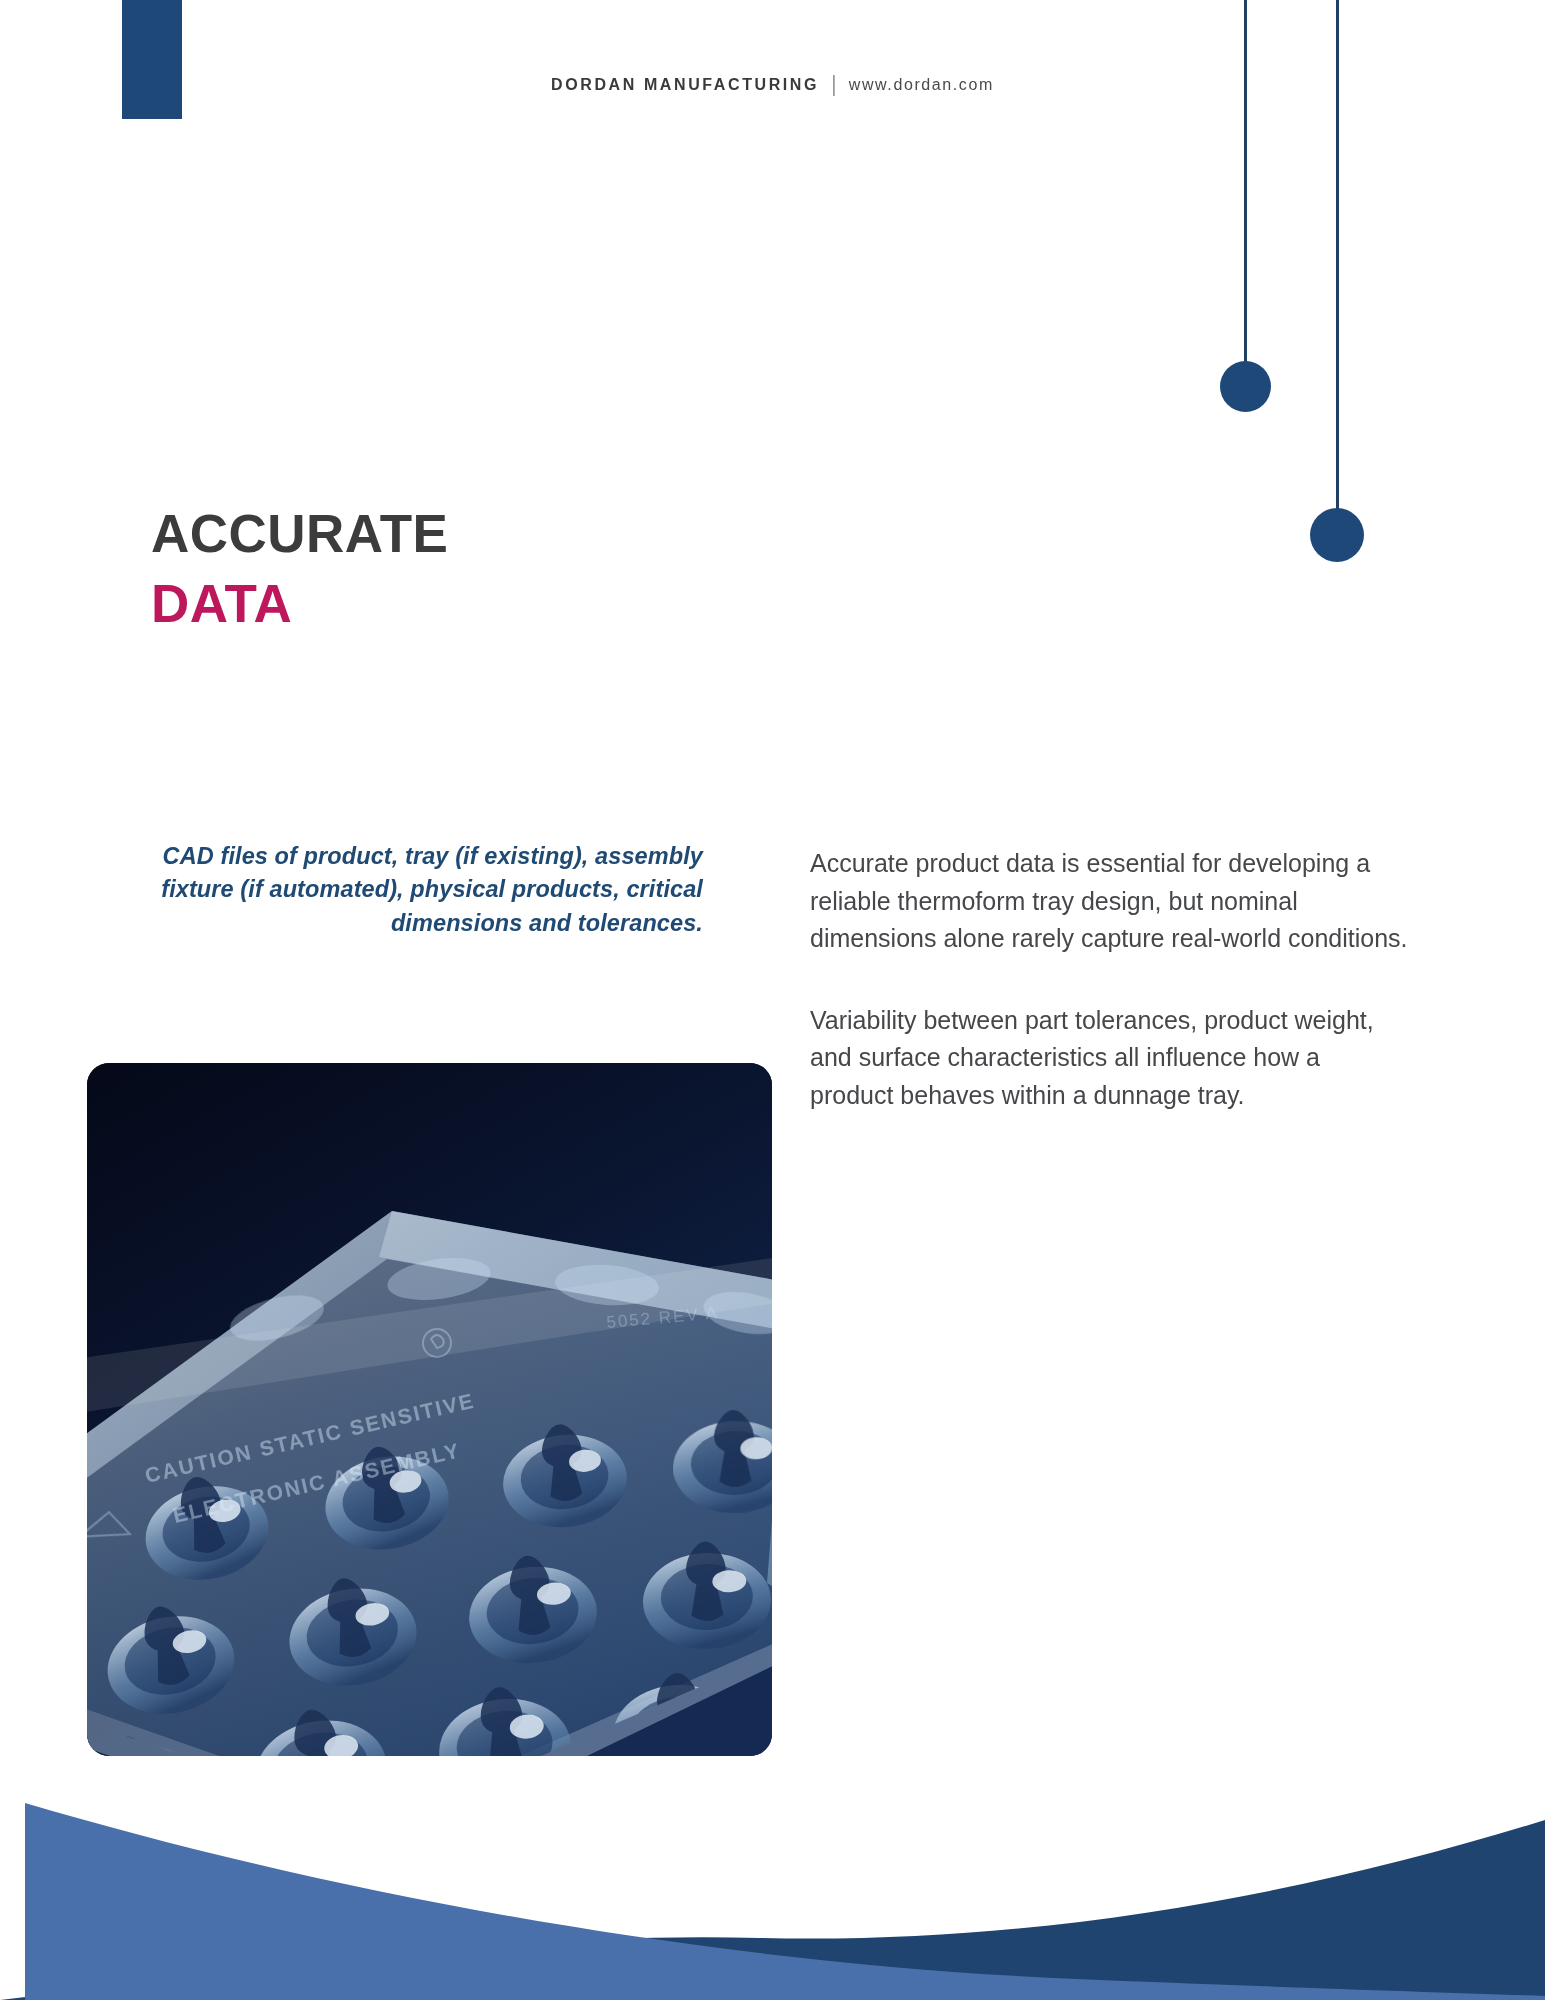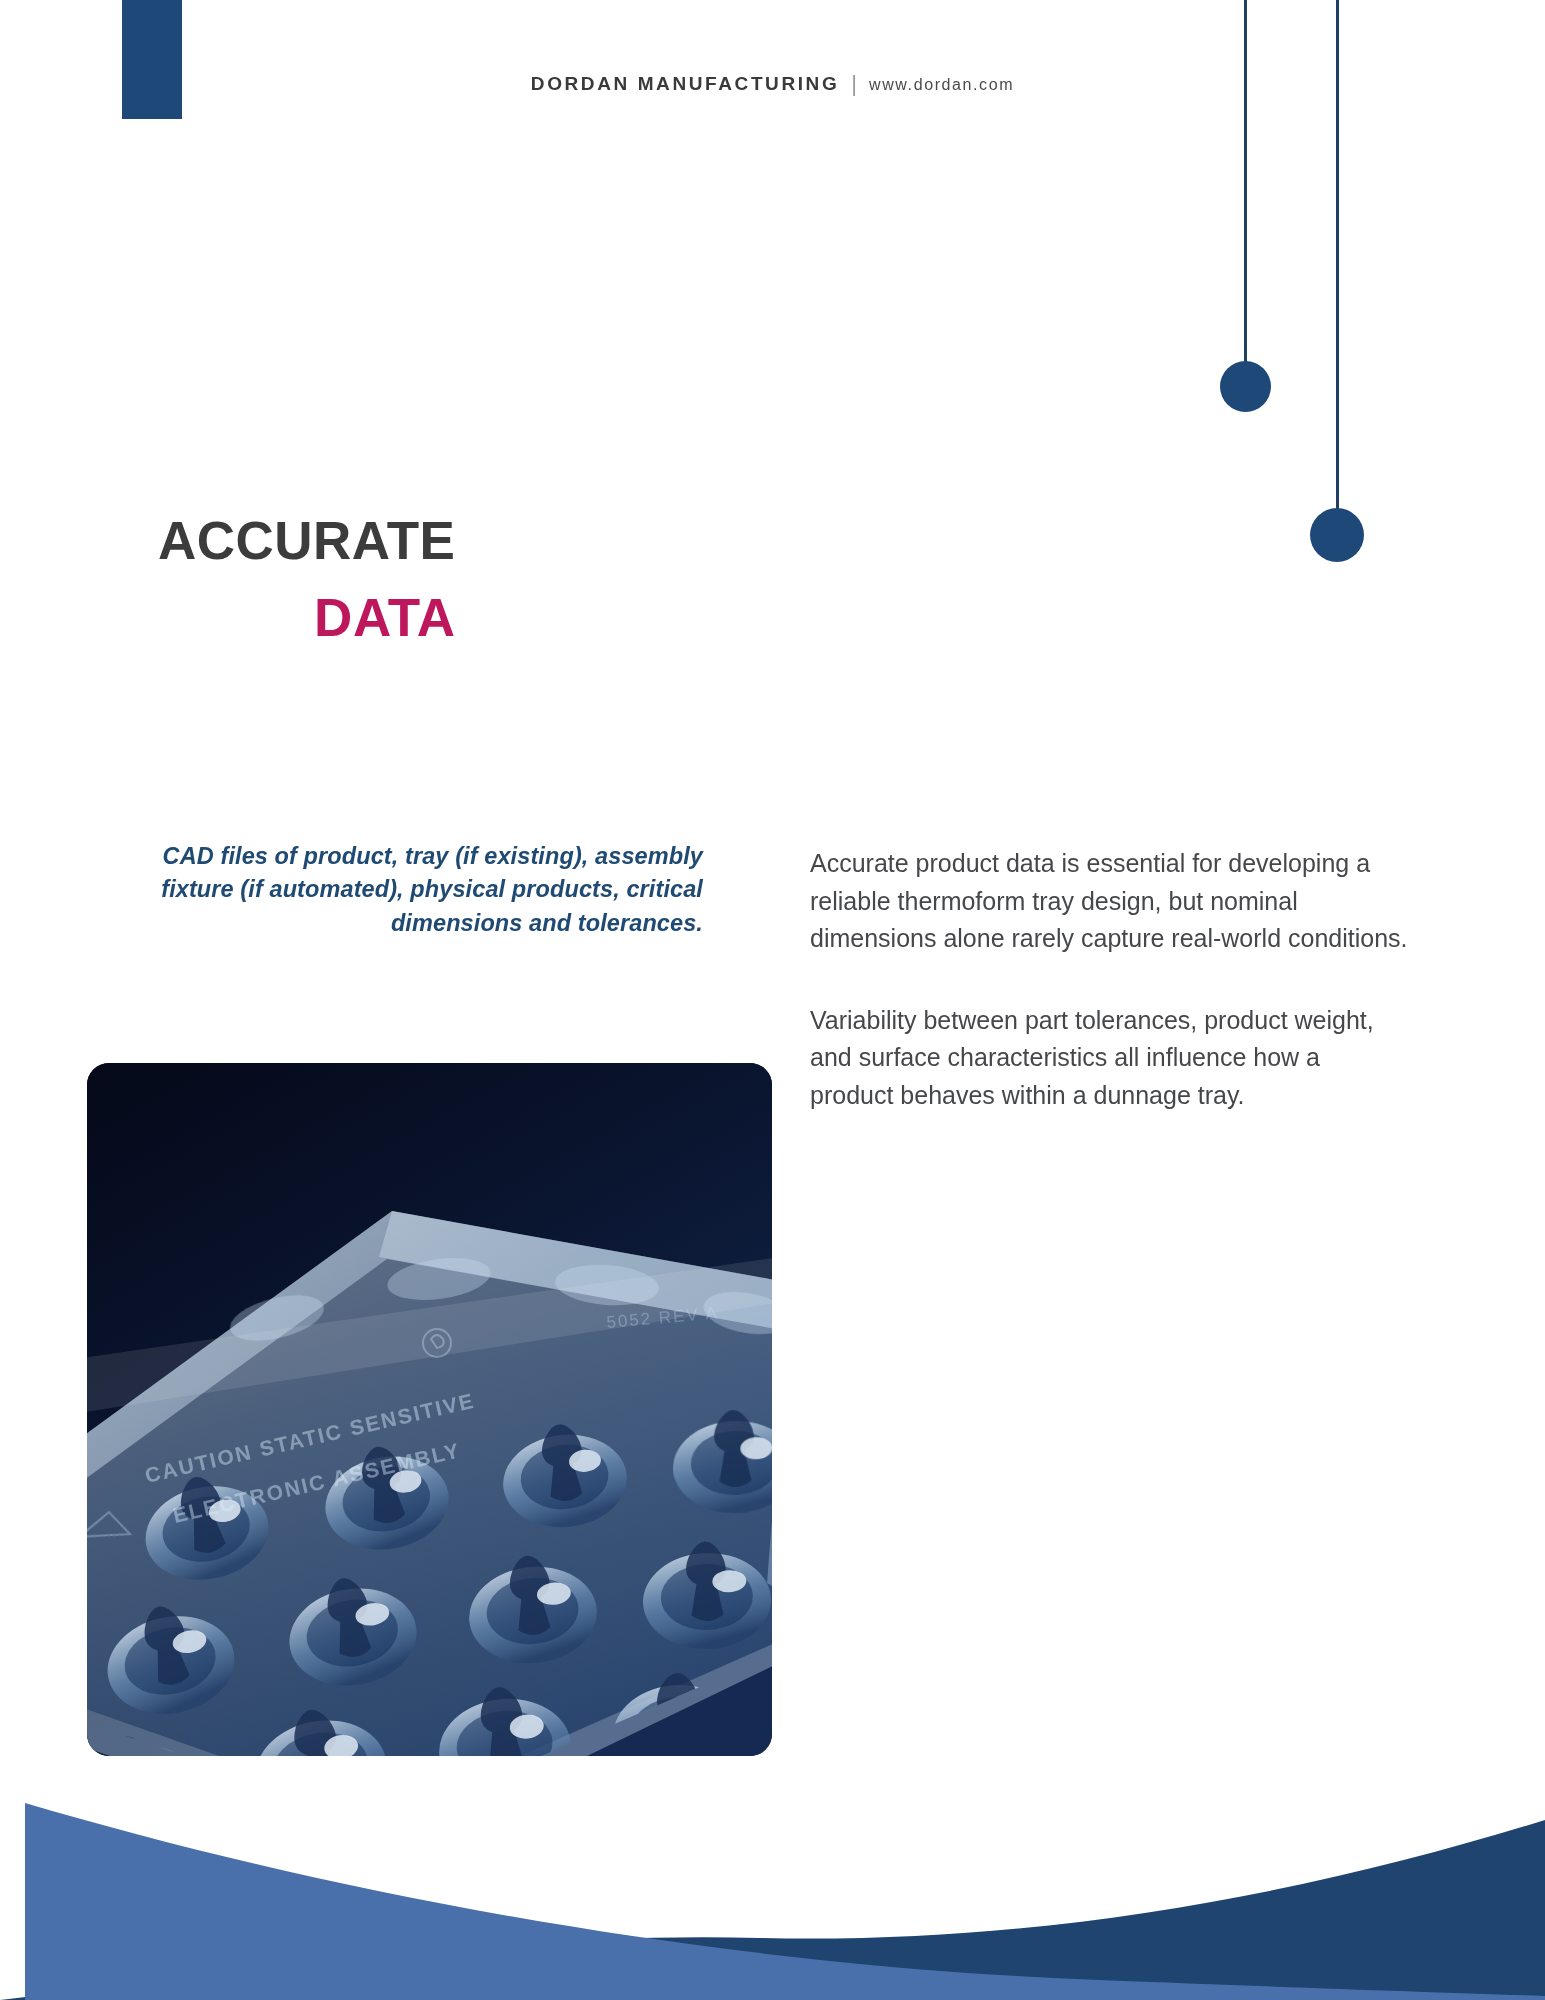--- a/index.html
+++ b/index.html
@@ -47,21 +47,21 @@
   
   .header {
     position: absolute;
     left: 0;
     top: 70px;
     width: 1545px;
     text-align: center;
     white-space: nowrap;
   }
   .header-brand {
-    font-size: 19px;
+    font-size: 16px;
     font-weight: 700;
     letter-spacing: 2.6px;
     color: #3a3a3a;
   }
   .header-sep {
     display: inline-block;
     margin: 0 12px;
     color: #9a9a9a;
     font-weight: 300;
     font-size: 22px;
@@ -79,22 +79,21 @@
   .title-block {
     position: absolute;
     left: 143px;
     top: 495px;
   }
   .title-line {
     font-size: 53px;
     font-weight: 700;
     letter-spacing: 0.5px;
     line-height: 1.17;
-    margin: 15px;
-    text-align: right;
+    margin: 8px;
   }
   .title-line-1 { color: #3c3c3c; }
   .title-line-2 { color: #be185d; }
 
   
   .col-left {
     position: absolute;
     left: 133px;
     top: 840px;
     width: 570px;

